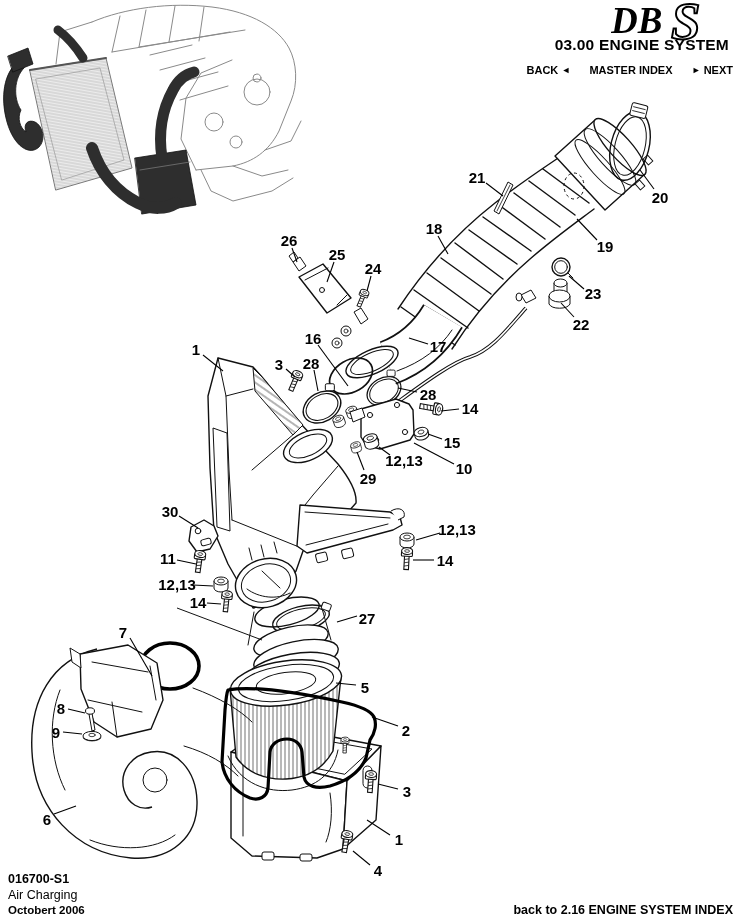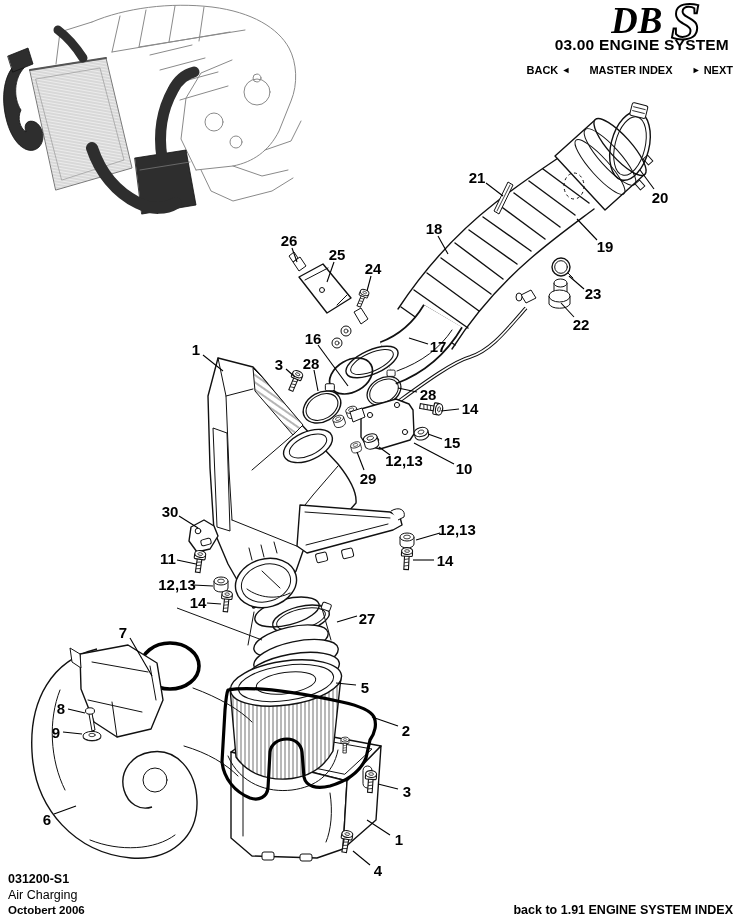--- a/index.html
+++ b/index.html
@@ -384,18 +384,18 @@
   <div class="h-nav">
     <span>BACK</span>
     <span class="arrow">◄</span>
     <span class="gap"></span>
     <span>MASTER INDEX</span>
     <span class="gap"></span>
     <span class="arrow">►</span>
     <span>NEXT</span>
   </div>
 
-  <div class="f-code">031200-S1</div>
+  <div class="f-code">016700-S1</div>
   <div class="f-title">Air Charging</div>
   <div class="f-date">Octobert 2006</div>
-  <div class="f-link">back to 1.91 ENGINE SYSTEM INDEX</div>
+  <div class="f-link">back to 2.16 ENGINE SYSTEM INDEX</div>
 
 </div>
 
 </body></html>

